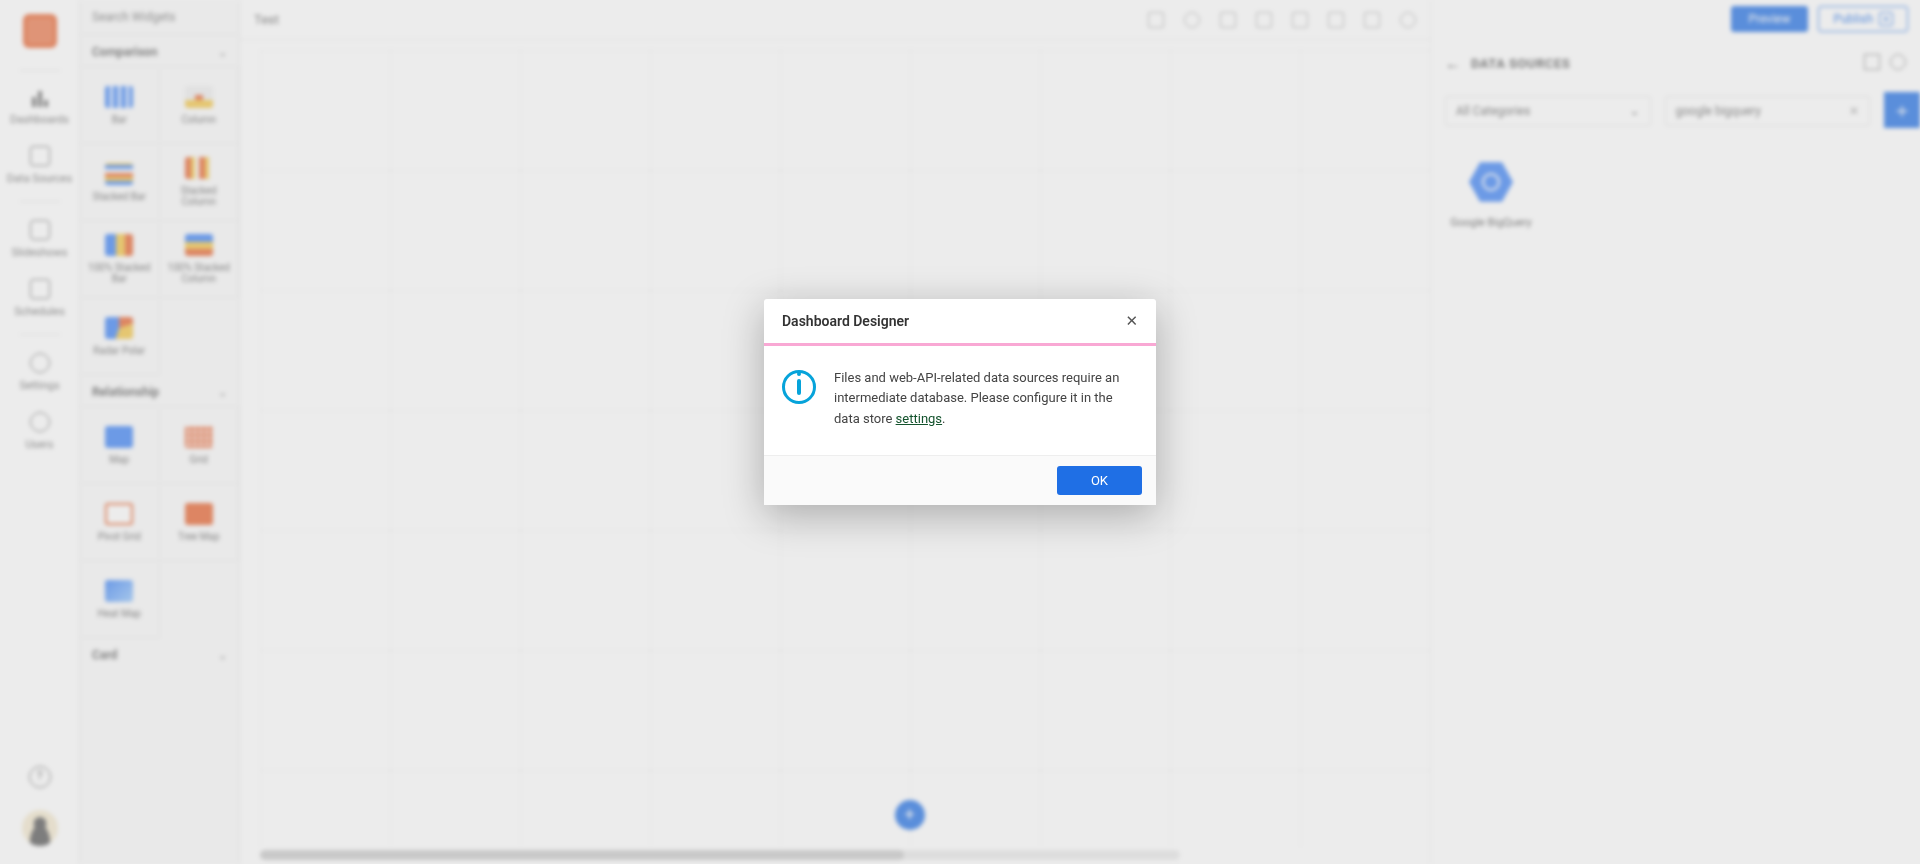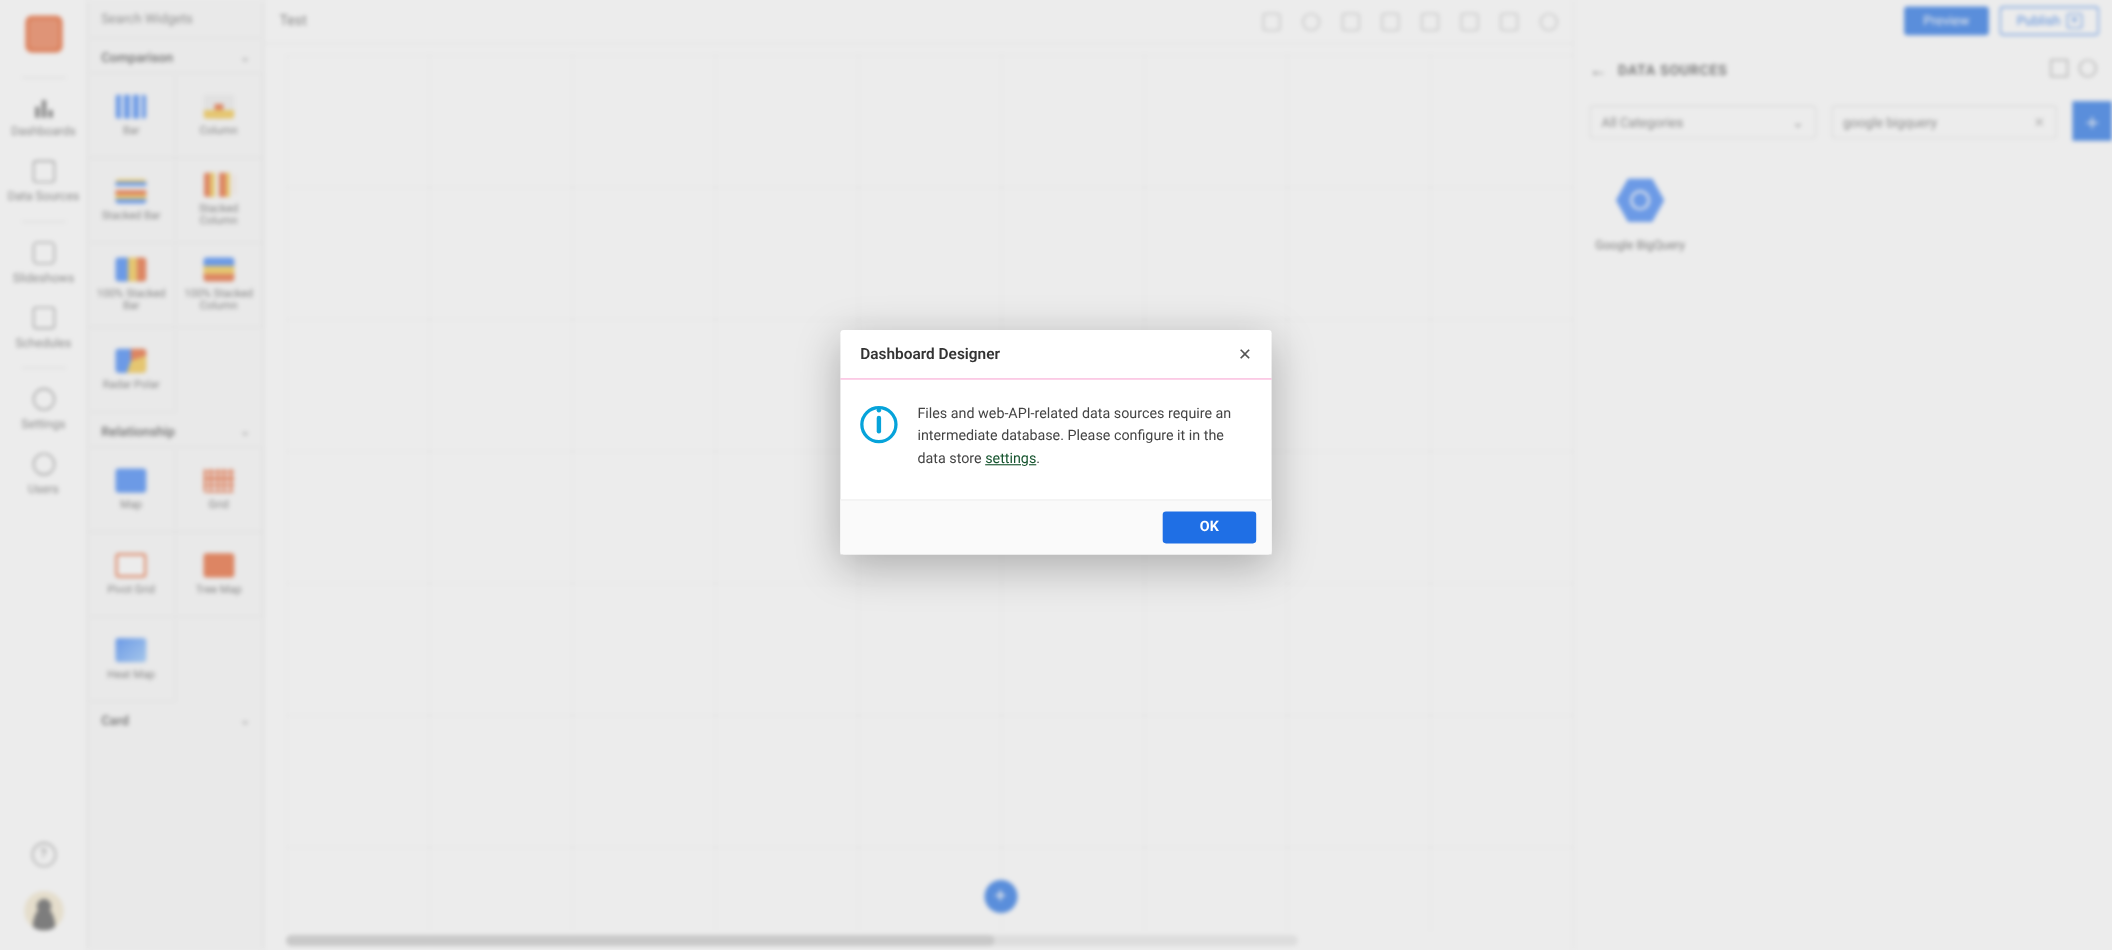--- a/index.html
+++ b/index.html
@@ -78,31 +78,31 @@
   .rp-filters .sel { flex:1; border:1px solid #e0e0e0; border-radius:3px; padding:7px 10px; font-size:12px; color:#666; display:flex; align-items:center; justify-content:space-between; }
   .rp-filters .sel .x { color:#999; }
   .add-ds { position:absolute; right:0; top:92px; width:36px; height:36px; background:#1f6fe5; color:#fff; font-size:20px; line-height:36px; text-align:center; }
   .ds-tile { position:absolute; left:14px; top:160px; width:92px; text-align:center; font-size:11px; color:#555; }
   .ds-tile .hex { width:44px; height:44px; margin:0 auto 12px; background:#3b82f6; clip-path: polygon(25% 5%,75% 5%,100% 50%,75% 95%,25% 95%,0 50%); display:flex; align-items:center; justify-content:center; }
   .ds-tile .hex::after { content:""; width:14px; height:14px; border:2px solid #fff; border-radius:50%; }
 
   
   .modal-backdrop { position:absolute; inset:0; z-index:10; display:flex; align-items:center; justify-content:center; }
   .modal { width:392px; background:#fff; border-radius:3px; box-shadow:0 10px 40px rgba(0,0,0,.28); margin-top:-60px; }
-  .modal-head { display:flex; align-items:center; justify-content:space-between; padding:14px 18px; border-bottom:1px solid #f9a8d4;gap:47px; }
+  .modal-head { display:flex; align-items:center; justify-content:space-between; padding:14px 18px; border-bottom:3px solid #f9a8d4;gap:47px; }
   .modal-title { font-size:14px; font-weight:600; color:#333; }
   .modal-close { font-size:15px; color:#555; cursor:pointer; line-height:1; }
   .modal-body { display:flex; gap:18px; padding:22px 18px 26px; }
   .info-badge { flex:0 0 auto; width:34px; height:34px; border-radius:50%; border:3px solid #06a3da; display:flex; align-items:center; justify-content:center; margin-top:2px; }
   .info-badge .i { width:4px; height:16px; background:#06a3da; border-radius:2px; position:relative; }
   .info-badge .i::before { content:""; position:absolute; top:-7px; left:0; width:4px; height:4px; border-radius:50%; background:#06a3da; }
   .modal-msg { font-size:13px; color:#444; line-height:1.55; }
   .modal-msg a { color:#14532d; text-decoration:underline; }
   .modal-foot { border-top:1px solid #eee; background:#fafafa; padding:10px 14px; display:flex; justify-content:flex-end; }
-  .ok-btn { background:#1f6fe5; color:#fff; font-size:13px; font-weight:700; padding:7px 34px; border-radius:3px; cursor:pointer; }
+  .ok-btn { background:#1f6fe5; color:#fff; font-size:13px; font-weight:400; padding:7px 34px; border-radius:3px; cursor:pointer; }
 </style>
 </head>
 <body>
 
 <div class="app-root">
 
   <div class="nav-rail">
     <div class="nav-logo"></div>
     <hr>
     <div class="nav-item dash">

